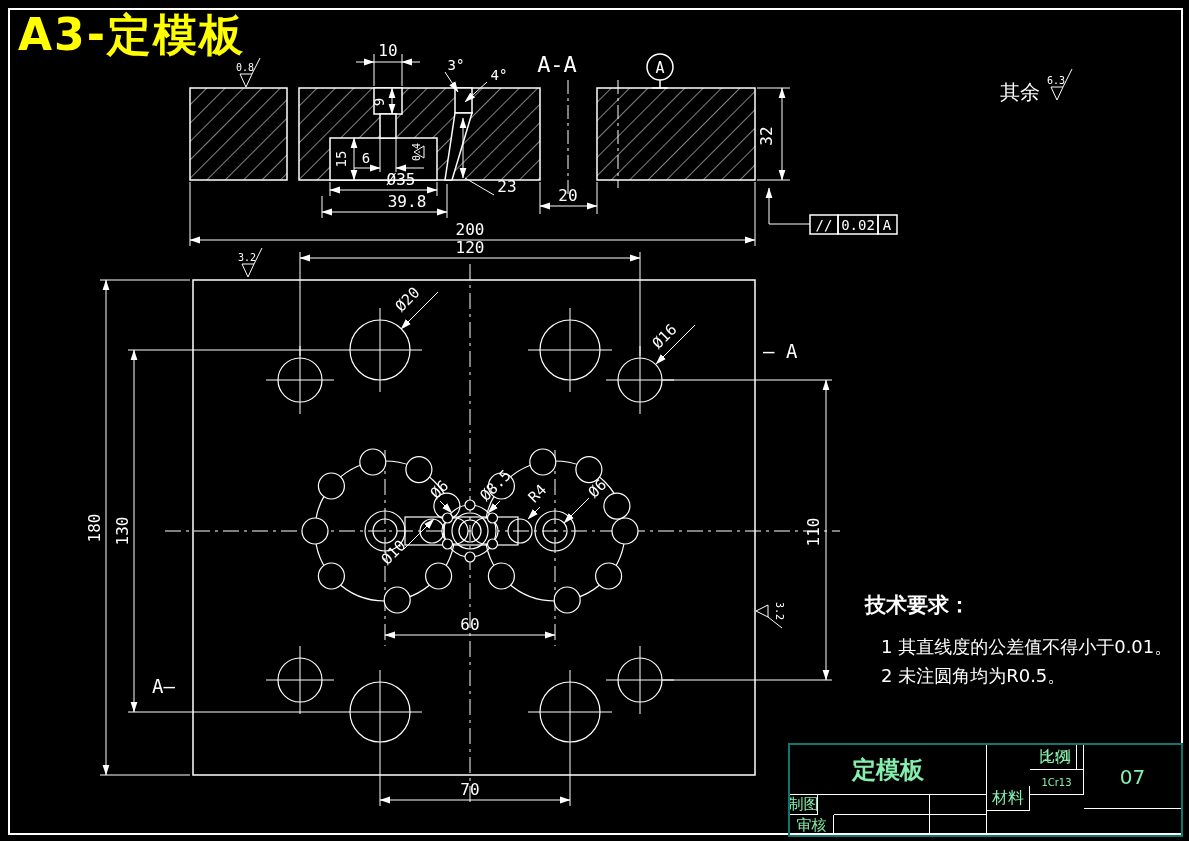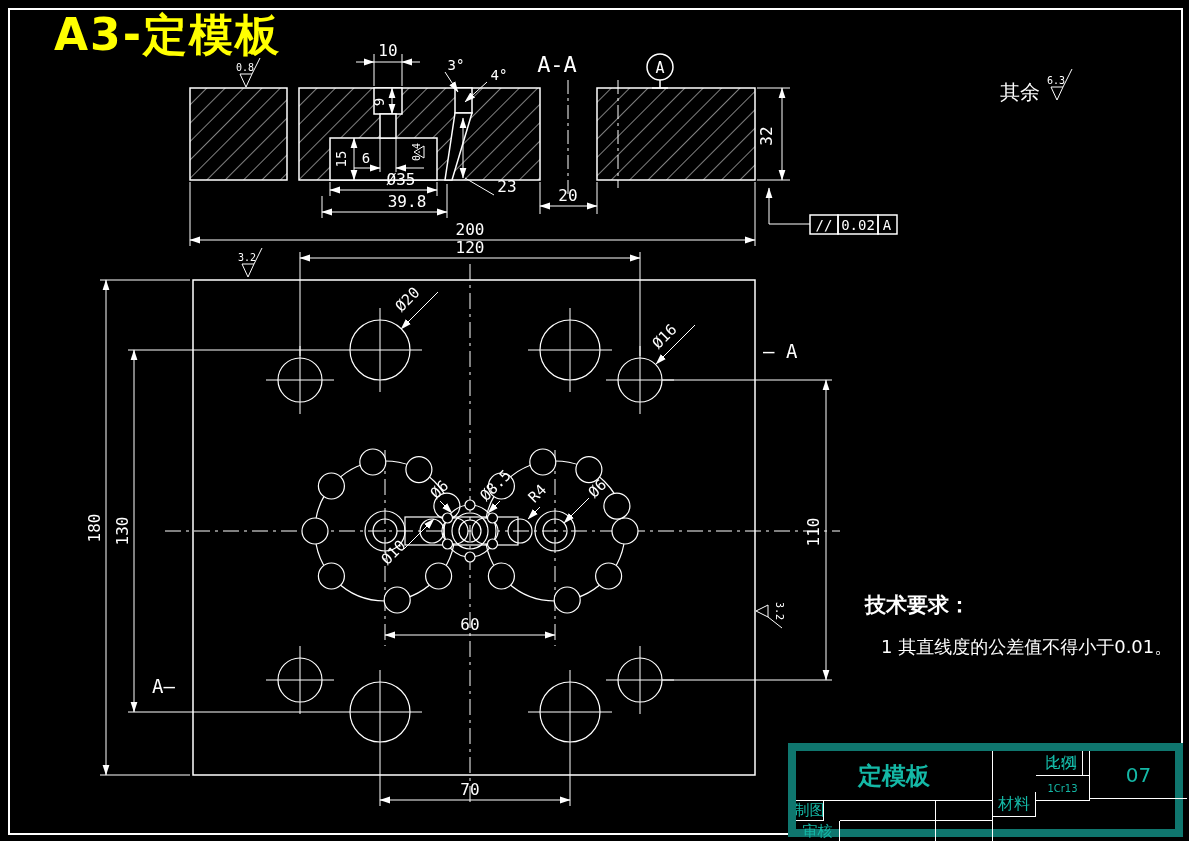--- a/index.html
+++ b/index.html
@@ -1,33 +1,33 @@
 <!DOCTYPE html>
 <html><head>
 <meta charset="utf-8">
 <style>
   html,body{margin:0;padding:0;background:#000;}
   .canvas{position:relative;width:1189px;height:841px;background:#000;overflow:hidden;
           font-family:"DejaVu Sans",sans-serif;}
   .frame{position:absolute;left:8px;top:8px;width:1171px;height:823px;border:2px solid #fff;}
   .title{position:absolute;left:18px;top:6px;color:#ffff00;font-size:44px;font-weight:bold;
-         letter-spacing:2px;font-family:"DejaVu Sans",sans-serif;margin-left:36px;}
+         letter-spacing:2px;font-family:"DejaVu Sans",sans-serif;}
   svg{position:absolute;left:0;top:0;}
   svg text{fill:#fff;font-family:"DejaVu Sans Mono","DejaVu Sans",monospace;}
   .dim{font-size:16px;}
   .dimS{font-size:14px;}
   .lab{font-size:15px;}
   .sec{font-size:22px;}
   .cjk{font-family:"DejaVu Sans",sans-serif;font-size:20px;}
   .tiny{font-size:10px;}
   .tech{position:absolute;left:865px;top:591px;color:#fff;width:320px;}
   .tech .t1{font-size:21px;font-weight:bold;margin-bottom:16px;}
   .tech .li{font-size:18px;margin-bottom:5px;white-space:nowrap;margin-left:16px;}
-  .tblock{position:absolute;left:788px;top:743px;width:395px;height:94px;border:8px solid #0f766e;
-          box-sizing:border-box;color:#14b8a6;}
+  .tblock{position:absolute;left:788px;top:743px;width:395px;height:94px;border:2px solid #0f766e;
+          box-sizing:border-box;color:#86efac;}
   .cell{position:absolute;box-sizing:border-box;border-right:1.5px solid #fff;
         border-bottom:1.5px solid #fff;display:flex;align-items:center;justify-content:center;
         white-space:nowrap;overflow:hidden;}
 </style>
 </head>
 <body>
 
 <div class="canvas">
   <div class="frame"></div>
 
@@ -316,29 +316,30 @@
       </g>
       <text transform="translate(776,611) rotate(90)" class="tiny" text-anchor="middle">3.2</text>
     </g>
   </svg>
 
   <div class="title">A3-定模板</div>
 
   <div class="tech">
     <div class="t1">技术要求：</div>
     <div class="li">1 其直线度的公差值不得小于0.01。</div>
+    <div class="li">2 未注圆角均为R0.5。</div>
   </div>
 
   <div class="tblock">
     <div class="cell" style="left:0;top:0;width:197px;height:50px;font-size:24px;font-weight:bold;">定模板</div>
     <div class="cell" style="left:197px;top:0;width:43px;height:25px;font-size:16px;margin-left:47px;">比例</div>
     <div class="cell" style="left:240px;top:0;width:54px;height:25px;font-size:16px;font-family:Liberation Mono, monospace;">1:1</div>
     <div class="cell" style="left:197px;top:41px;width:43px;height:25px;font-size:16px;">材料</div>
     <div class="cell" style="left:240px;top:25px;width:54px;height:25px;font-size:10px;">1Cr13</div>
-    <div class="cell" style="left:294px;top:0;width:97px;height:48px;font-size:20px;border-right:none;">07</div>
+    <div class="cell" style="left:294px;top:0;width:97px;height:64px;font-size:20px;border-right:none;">07</div>
     <div class="cell" style="left:0;top:50px;width:28px;height:20px;font-size:15px;font-family:Liberation Serif, serif;">制图</div>
     <div class="cell" style="left:44px;top:50px;width:96px;height:20px;"></div>
     <div class="cell" style="left:140px;top:50px;width:57px;height:20px;"></div>
     <div class="cell" style="left:0;top:70px;width:44px;height:20px;font-size:15px;border-bottom:none;">审核</div>
     <div class="cell" style="left:44px;top:70px;width:96px;height:20px;border-bottom:none;"></div>
     <div class="cell" style="left:140px;top:70px;width:57px;height:20px;border-bottom:none;"></div>
     <div class="cell" style="left:197px;top:50px;width:194px;height:40px;border:none;"></div>
   </div>
 </div>
 

